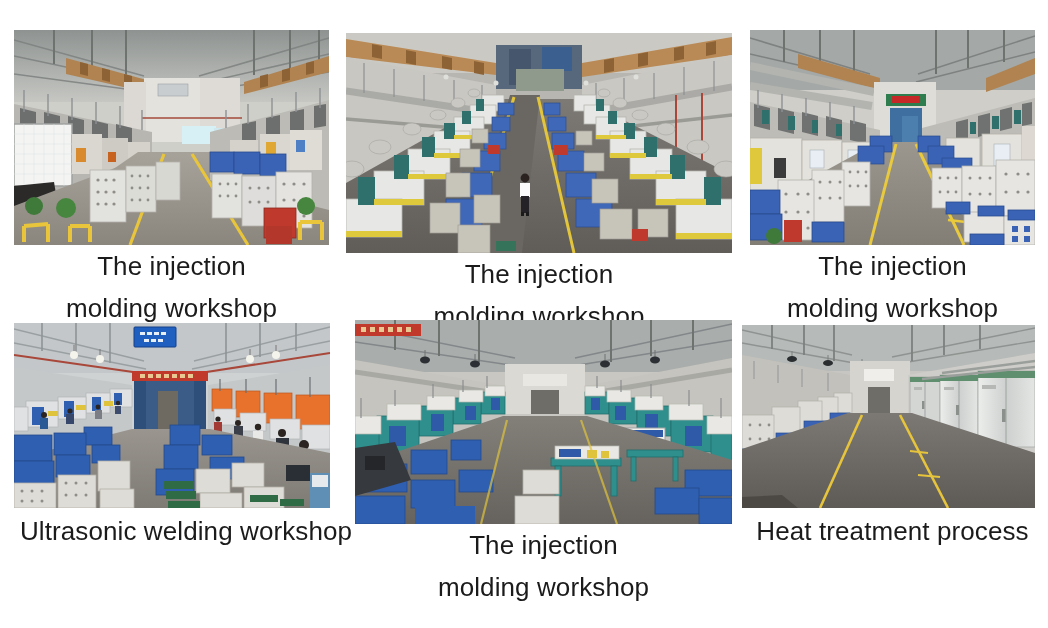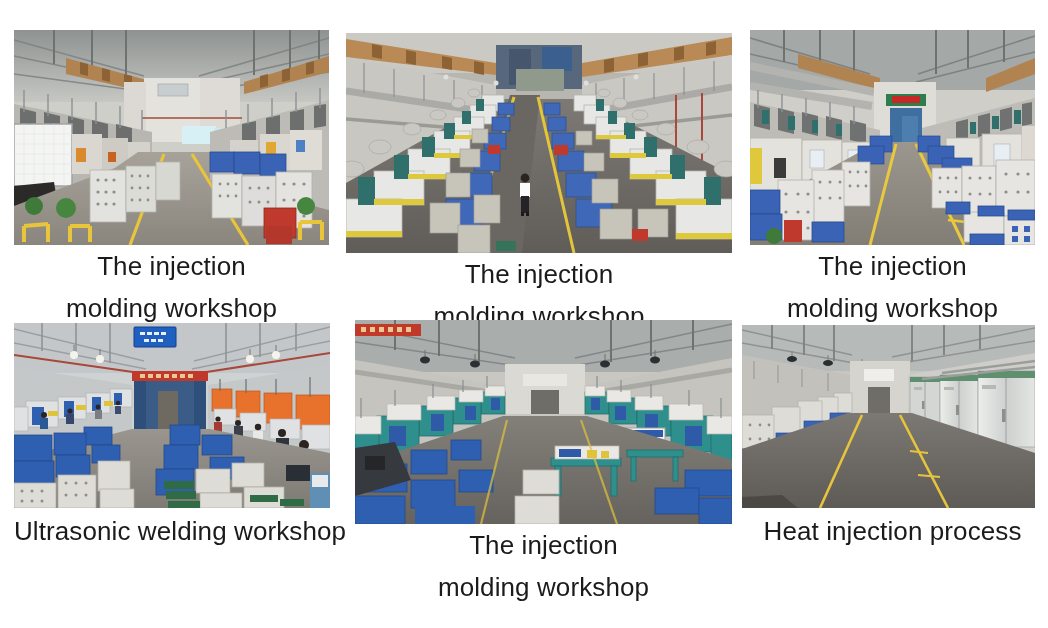--- a/index.html
+++ b/index.html
@@ -38,21 +38,21 @@
   #cap-1  { left: 14px;  top: 245px; width: 315px; }
 
   #cell-2 { left: 346px; top: 33px;  width: 386px; height: 220px; }
   #cap-2  { left: 346px; top: 253px; width: 386px; }
 
   #cell-3 { left: 750px; top: 30px;  width: 285px; height: 215px; }
   #cap-3  { left: 740px; top: 245px; width: 305px; }
 
   
   #cell-4 { left: 14px;  top: 323px; width: 316px; height: 185px; }
-  #cap-4  { left: 4px;   top: 510px; width: 352px; }
+  #cap-4  { left: 10px;   top: 510px; width: 352px; }
 
   #cell-5 { left: 355px; top: 320px; width: 377px; height: 204px; }
   #cap-5  { left: 355px; top: 524px; width: 377px; }
 
   #cell-6 { left: 742px; top: 325px; width: 293px; height: 183px; }
   #cap-6  { left: 740px; top: 510px; width: 305px; }
 </style>
 </head>
 <body>
 
@@ -1137,15 +1137,15 @@
       <path d="M0 124 L106 88 L170 88 L293 128 L293 183 L0 183 Z" fill="url(#g6floor)"></path>
 
       <path d="M120 90 L78 183" stroke="#e6c43c" stroke-width="2.6" fill="none"></path>
       <path d="M158 90 L206 183" stroke="#e6c43c" stroke-width="2.6" fill="none"></path>
       <path d="M168 126 L186 128" stroke="#e6c43c" stroke-width="2.2" fill="none"></path>
       <path d="M176 150 L198 152" stroke="#e6c43c" stroke-width="2.2" fill="none"></path>
 
       <path d="M0 172 L40 170 L56 183 L0 183 Z" fill="#4c4945"></path>
     </svg>
   </div>
-  <div class="caption" id="cap-6">Heat injection process</div>
+  <div class="caption" id="cap-6">Heat treatment process</div>
 
 </div>
 
 </body></html>

